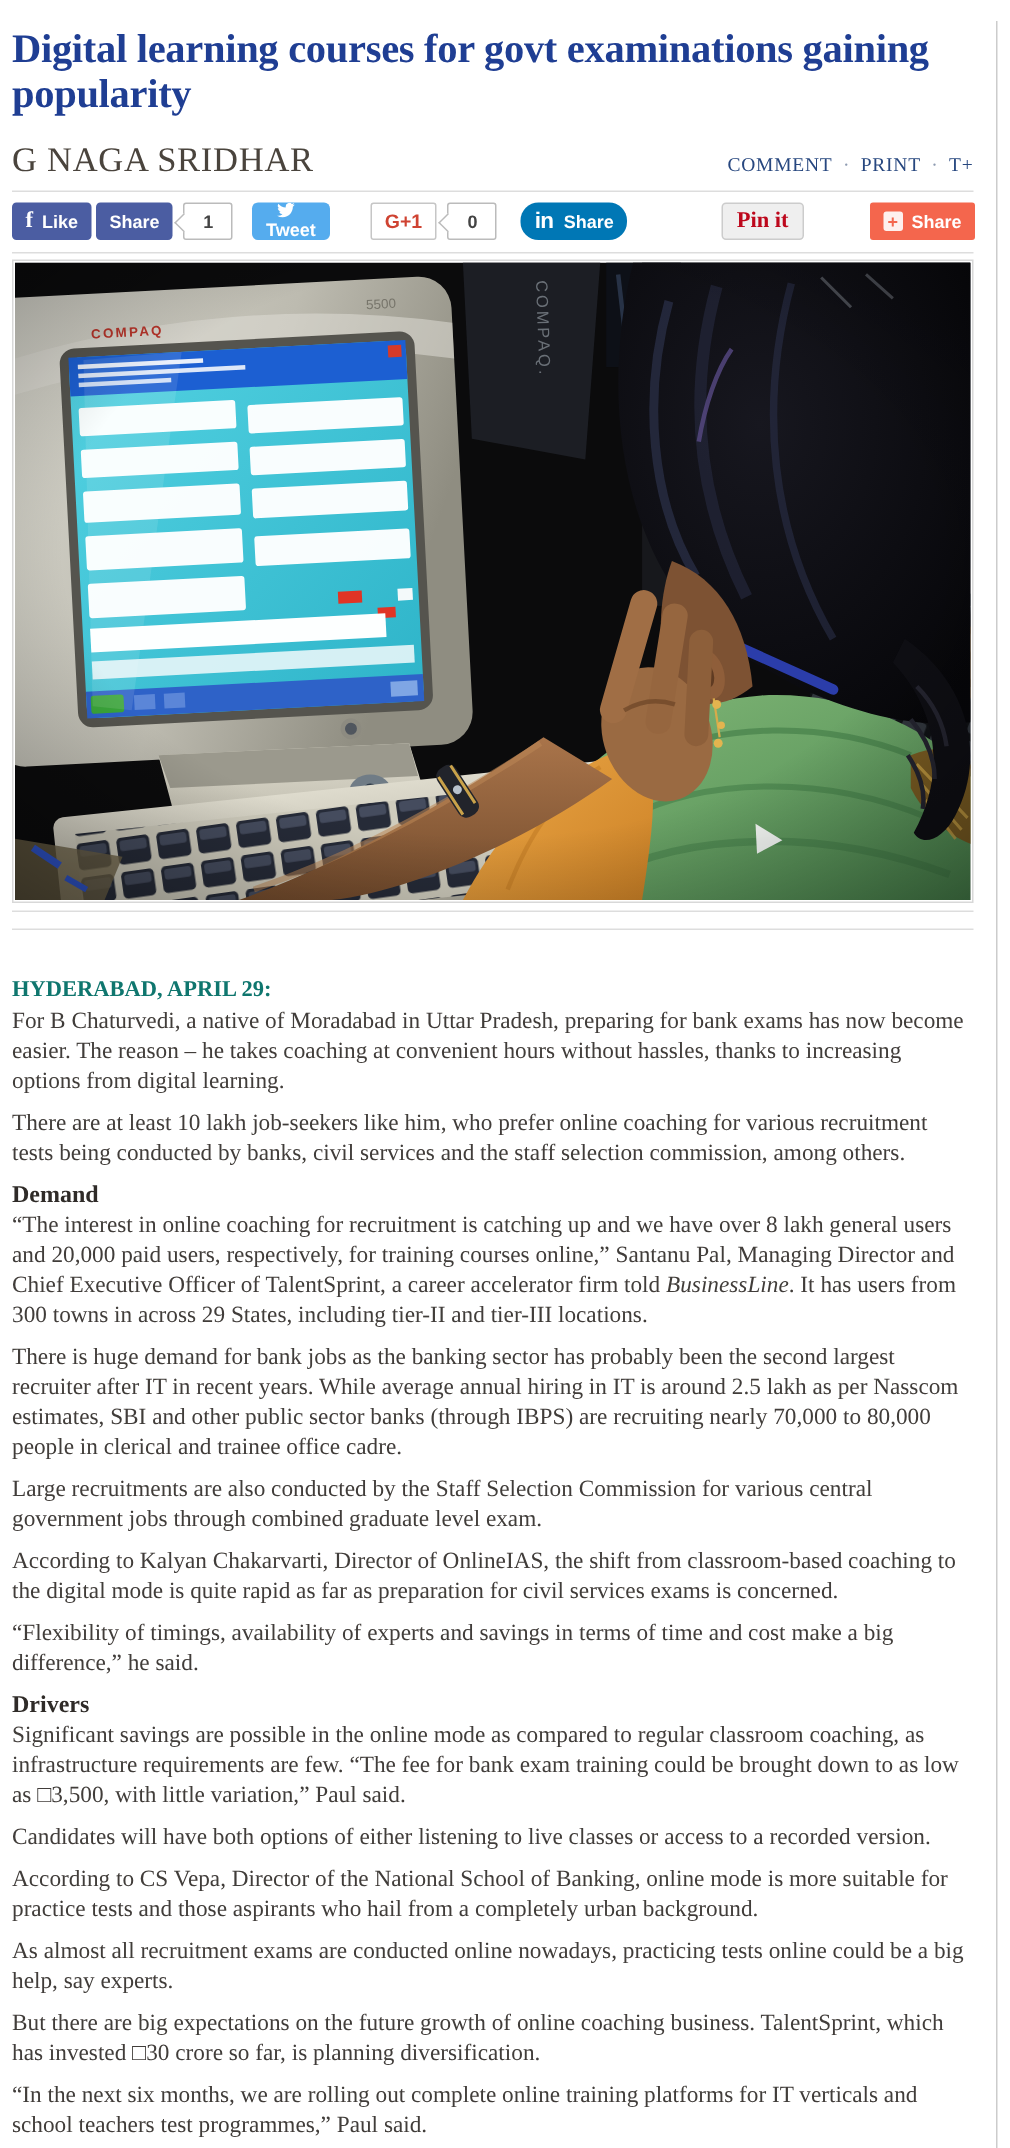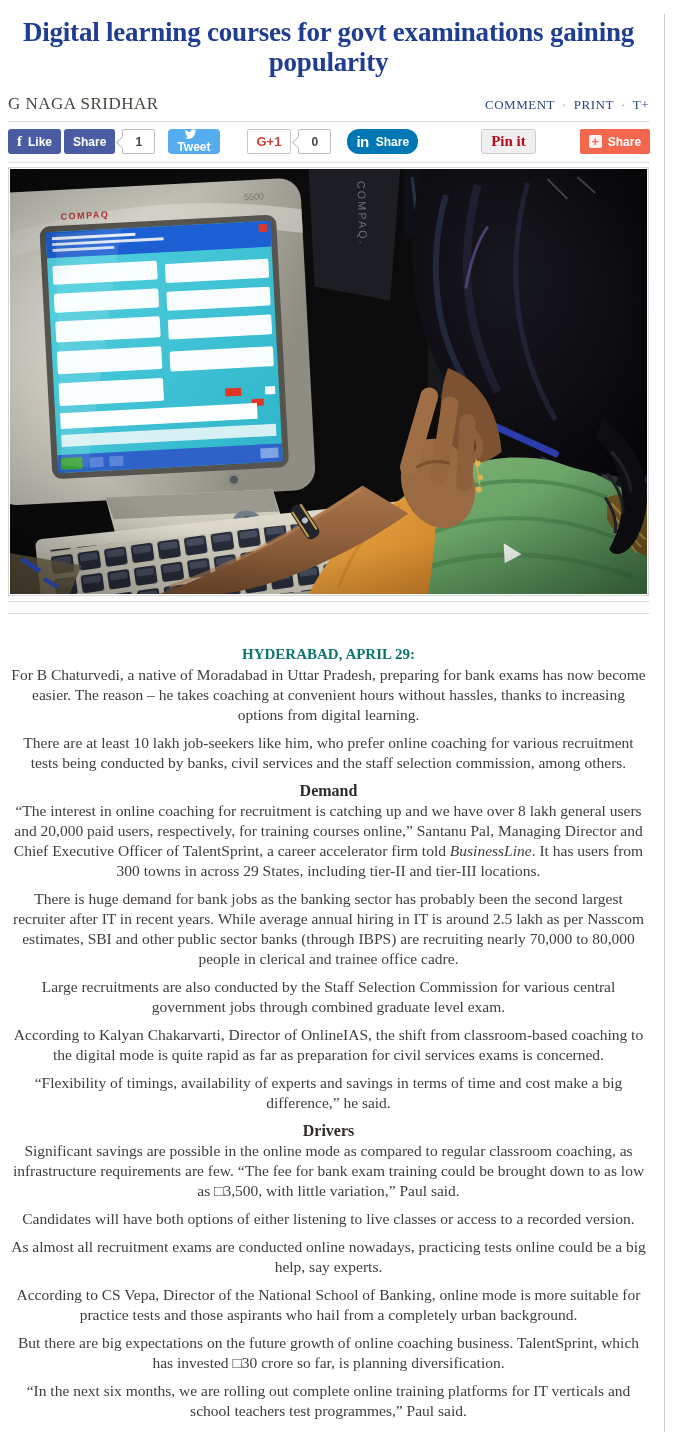--- a/index.html
+++ b/index.html
@@ -1,27 +1,27 @@
 <!DOCTYPE html>
 <html><head>
 <meta charset="utf-8">
 <style>
   * { margin:0; padding:0; box-sizing:border-box; }
   html,body { background:#fff; }
   .page { position:relative; width:673px; height:1432px; background:#fff; overflow:hidden;
-          font-family:"Liberation Serif","DejaVu Serif",serif;text-align:center; }
+          font-family:"Liberation Serif","DejaVu Serif",serif; }
   .vline { position:absolute; left:664px; top:14px; bottom:0; width:1px; background:#ccc; }
   .content { margin-left:8px; width:641px; }
 
   .title { font-size:27px; line-height:30px; font-weight:bold; color:#1f3e93;
            padding-top:17px; letter-spacing:-0.2px; }
 
   .byline-row { display:flex; justify-content:space-between; align-items:baseline;
                 margin-top:17px; padding-bottom:7px; }
-  .author { font-size:17px; color:#4a443d; letter-spacing:0.5px; }
+  .author { font-size:23px; color:#4a443d; letter-spacing:0.5px; }
   .actions { font-size:13px; color:#27477f; letter-spacing:0.5px; }
   .actions a { color:#27477f; text-decoration:none; cursor:pointer; }
   .actions .sep { color:#8e9bb1; padding:0 7px; }
 
   .hr { border:0; border-top:1px solid #ddd; height:0; }
 
   .share-row { display:flex; align-items:center; padding:7px 0 8px 0;
                font-family:"Liberation Sans","DejaVu Sans",sans-serif; }
   .sbtn { display:inline-flex; align-items:center; height:25px; padding:0 9px; border-radius:3px;
           font-size:12px; font-weight:bold; color:#fff; cursor:pointer; white-space:nowrap; }
@@ -332,24 +332,24 @@
             <div class="btext"><span>“Flexibility of timings, availability of experts and savings in terms of time and cost make a big difference,” he said.</span></div>
           </div>
           <div class="block">
             <div class="bhead">Drivers</div>
             <div class="btext"><span>Significant savings are possible in the online mode as compared to regular classroom coaching, as infrastructure requirements are few. “The fee for bank exam training could be brought down to as low as □3,500, with little variation,” Paul said.</span></div>
           </div>
           <div class="block">
             <div class="btext"><span>Candidates will have both options of either listening to live classes or access to a recorded version.</span></div>
           </div>
           <div class="block">
+            <div class="btext"><span>According to CS Vepa, Director of the National School of Banking, online mode is more suitable for practice tests and those aspirants who hail from a completely urban background.</span></div>
+          </div>
+          <div class="block">
             <div class="btext"><span>As almost all recruitment exams are conducted online nowadays, practicing tests online could be a big help, say experts.</span></div>
-          </div>
-          <div class="block">
-            <div class="btext"><span>According to CS Vepa, Director of the National School of Banking, online mode is more suitable for practice tests and those aspirants who hail from a completely urban background.</span></div>
           </div>
           <div class="block">
             <div class="btext"><span>But there are big expectations on the future growth of online coaching business. TalentSprint, which has invested □30 crore so far, is planning diversification.</span></div>
           </div>
           <div class="block">
             <div class="btext"><span>“In the next six months, we are rolling out complete online training platforms for IT verticals and school teachers test programmes,” Paul said.</span></div>
           </div>
         </div>
     </article>
 

